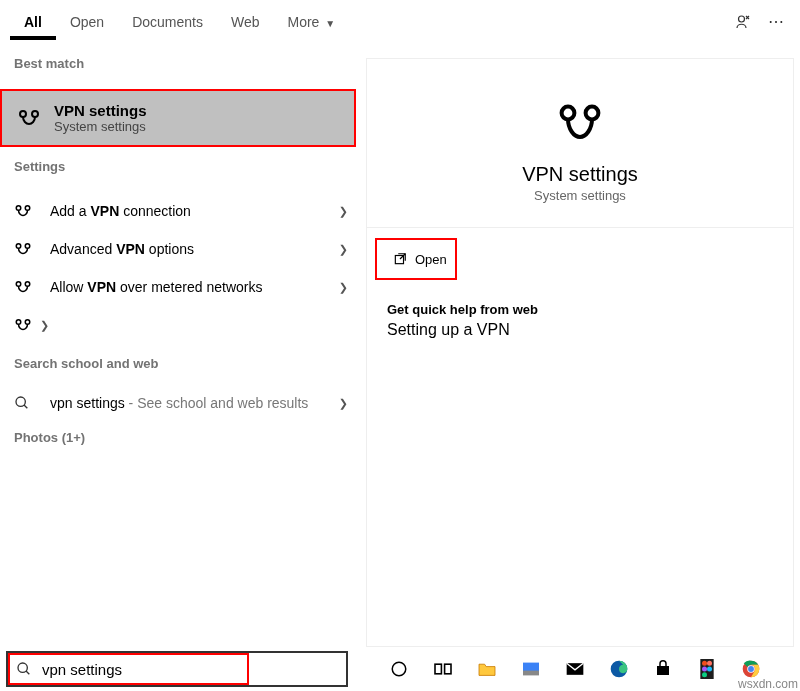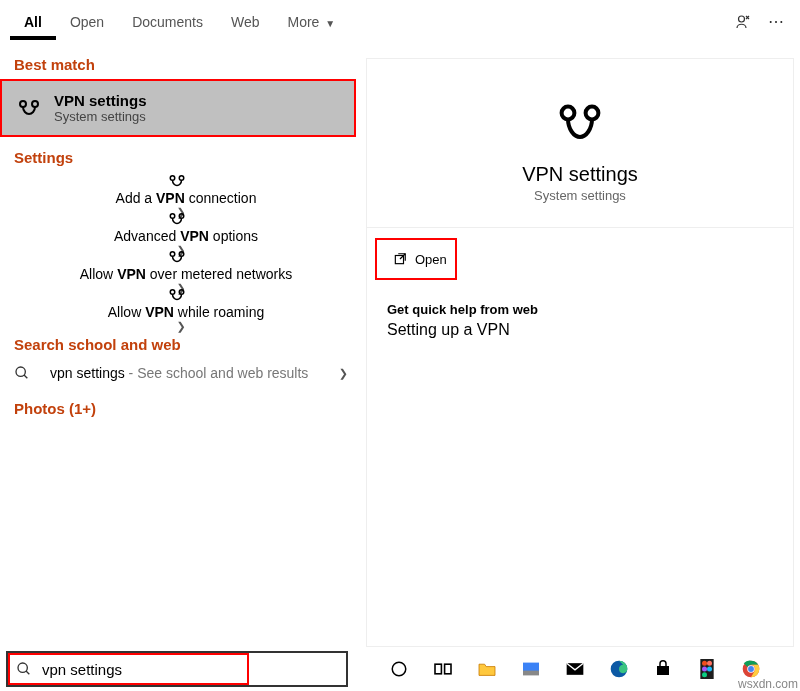--- a/index.html
+++ b/index.html
@@ -9,29 +9,29 @@
   .top-tabs .tab { padding: 10px 14px 10px; font-size: 14px; color: #555; cursor: pointer; }
   .top-tabs .tab.active { color: #000000; font-weight: 600; border-bottom: 4px solid #000; padding-bottom: 6px; }
   .top-tabs .more-caret { font-size: 10px; margin-left: 2px; }
   .top-tabs .spacer { flex: 1; }
   .top-tabs .icon-btn { width: 28px; text-align: center; color: #333; font-size: 16px; cursor: pointer; }
 
   .main { display: flex; height: 603px; }
   .left { width: 362px; display: flex; flex-direction: column; }
   .right { flex: 1; border: 1px solid #eee; margin-top: 14px; margin-right: 6px; margin-left: 4px; display: flex; flex-direction: column; }
 
-  .section-label { font-size: 15px; font-weight: 600; padding: 12px 14px 6px; color: #c2410c; }
+  .section-label { font-size: 13px; font-weight: 600; padding: 12px 14px 18px; color: #737373; }
 
   .best-match { display: flex; align-items: center; height: 58px; background: #c0c0c0; padding: 0 14px; border: 2px solid #f00; margin-right: 6px; }
   .best-match .bm-icon { width: 26px; height: 26px; display: flex; align-items: center; justify-content: center; }
   .best-match .bm-txt { margin-left: 12px; }
   .bm-title { font-size: 15px; font-weight: 600; }
   .bm-sub { font-size: 13px; color: #444; }
 
-  .setting-row { display: flex; align-items: center; height: 38px; padding: 0 14px; cursor: pointer; flex-direction: column; }
+  .setting-row { display: flex; align-items: center; height: 38px; padding: 0 14px; cursor: pointer; }
   .setting-row .sr-icon { width: 26px; text-align: center; color: #333; font-size: 14px; }
   .setting-row .sr-label { flex: 1; font-size: 14px; margin-left: 10px; }
   .setting-row .sr-label b { font-weight: 700; }
   .setting-row .chev { color: #555; font-size: 11px; }
 
   .web-row { display: flex; align-items: center; padding: 6px 14px; cursor: pointer; }
   .web-row .sr-icon { width: 26px; text-align: center; }
   .web-row .wr-txt { flex: 1; font-size: 14px; margin-left: 10px; line-height: 1.2; }
   .web-row .gray { color: #777; }
   .web-row .chev { color: #555; font-size: 11px; }
@@ -144,21 +144,20 @@
     </div>
 
     <div class="setting-row">
       <div class="sr-icon">
         <svg width="18" height="18" viewBox="0 0 24 24" fill="none" stroke="#000" stroke-width="2">
             <circle cx="6" cy="8" r="3"></circle>
             <circle cx="18" cy="8" r="3"></circle>
             <path d="M6 11c0 4 3 7 6 7s6-3 6-7"></path>
           </svg>
       </div>
-      <div class="sr-label"><span>Allow </span><b>VPN</b><span> while roaming</span></div>
       <div class="chev">❯</div>
     </div>
 
     <div class="section-label">Search school and web</div>
 
     <div class="web-row">
       <div class="sr-icon">
         <svg width="16" height="16" viewBox="0 0 24 24" fill="none" stroke="#333" stroke-width="2">
             <circle cx="10" cy="10" r="7"></circle>
             <path d="M15 15l5 5"></path>

